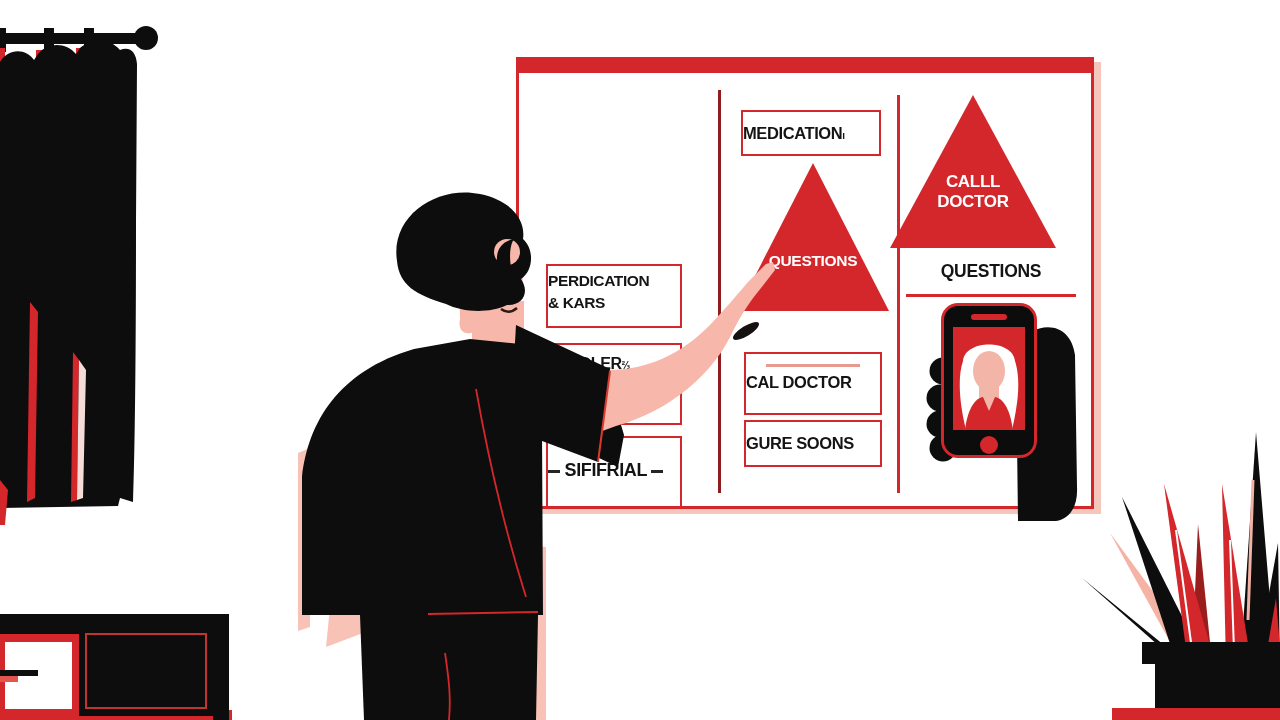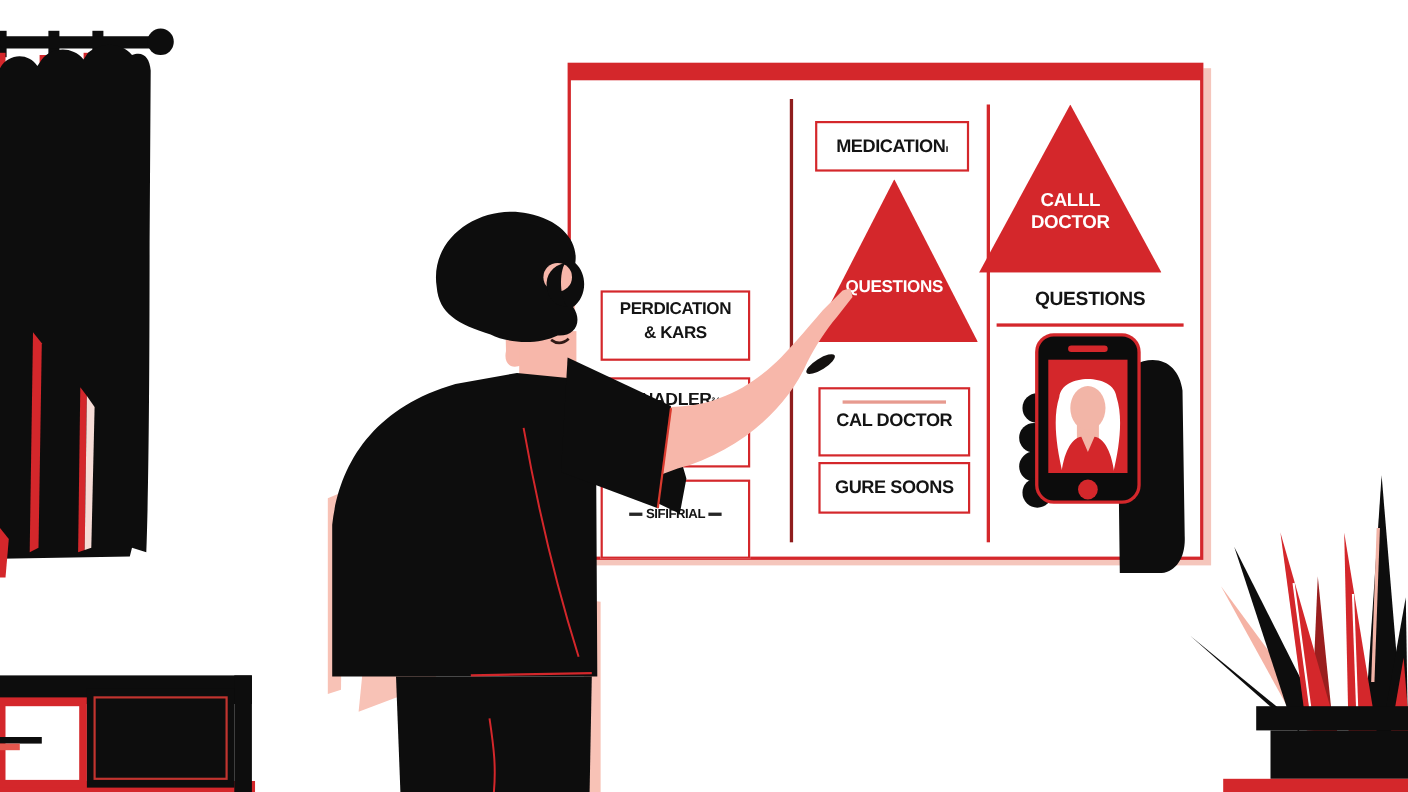--- a/index.html
+++ b/index.html
@@ -9,21 +9,21 @@
   
   .board{position:absolute;left:516px;top:57px;width:572px;height:446px;background:#ffffff;
          border:3px solid #d4272b;box-shadow:7px 5px 0 #f5c6bc;}
   .topbar{position:absolute;left:-1px;top:-1px;right:-1px;height:14px;background:#d4272b;}
   .divider1{position:absolute;left:199px;top:30px;width:3px;height:403px;background:#8f1d1d;}
   .divider2{position:absolute;left:378px;top:35px;width:3px;height:398px;background:#d4272b;}
   .tri{position:absolute;background:#d4272b;clip-path:polygon(50% 0,100% 100%,0 100%);}
   .tri-label{position:absolute;left:0;width:100%;text-align:center;color:#ffffff;
              font-weight:700;letter-spacing:-0.3px;}
   .rbox{position:absolute;border:2px solid #d4272b;background:#ffffff;color:#141414;
-        font-weight:700;text-align:center;letter-spacing:-0.4px;}
+        font-weight:700;text-align:left;letter-spacing:-0.4px;}
   .small-suffix{font-size:10px;font-weight:700;}
   .inner-line{height:3px;background:#e79a8f;width:70%;margin:10px auto 6px auto;}
   .dash{display:inline-block;width:12px;height:3px;background:#252525;vertical-align:middle;}
   .subhead{position:absolute;text-align:center;color:#141414;font-weight:700;letter-spacing:-0.3px;}
   .underline3{position:absolute;background:#d4272b;}
   
   .phone{position:absolute;left:425px;top:246px;width:90px;height:149px;background:#0c0c0c;
          border-radius:14px;box-shadow:0 0 0 3px #d4272b;}
   .phone-screen{position:absolute;left:9px;top:21px;width:72px;height:103px;background:#d4272b;overflow:hidden;}
   .phone-speaker{position:absolute;left:27px;top:8px;width:36px;height:6px;background:#d4272b;border-radius:3px;}
@@ -68,21 +68,21 @@
     <div class="divider1"></div>
     <div class="divider2"></div>
 
     <div class="rbox" style="left:27px;top:204px;width:132px;height:60px;font-size:15.5px;line-height:1.45">
       <div style="margin-top:4px">PERDICATION</div>
       <div>&amp; KARS</div>
     </div>
     <div class="rbox" style="left:27px;top:283px;width:132px;height:78px;font-size:16px">
       <div style="padding-top:10px"><span>FNADLER</span><span class="small-suffix">⅔</span></div>
     </div>
-    <div class="rbox" style="left:27px;top:376px;width:132px;height:68px;font-size:12px">
+    <div class="rbox" style="left:27px;top:376px;width:132px;height:68px;font-size:18px">
       <div style="margin-top:22px"><span class="dash"></span> <span>SIFIFRIAL</span> <span class="dash"></span></div>
     </div>
 
     <div class="rbox" style="left:222px;top:50px;width:136px;height:42px;font-size:16.5px;line-height:42px"><span>MEDICATION</span><span class="small-suffix">ı</span></div>
     <div class="tri" style="left:218px;top:103px;width:152px;height:148px">
       <div class="tri-label" style="top:60%;font-size:15.5px">QUESTIONS</div>
     </div>
     <div class="rbox" style="left:225px;top:292px;width:134px;height:59px;font-size:16.5px">
       <div class="inner-line"></div>
       <div>CAL DOCTOR</div>

